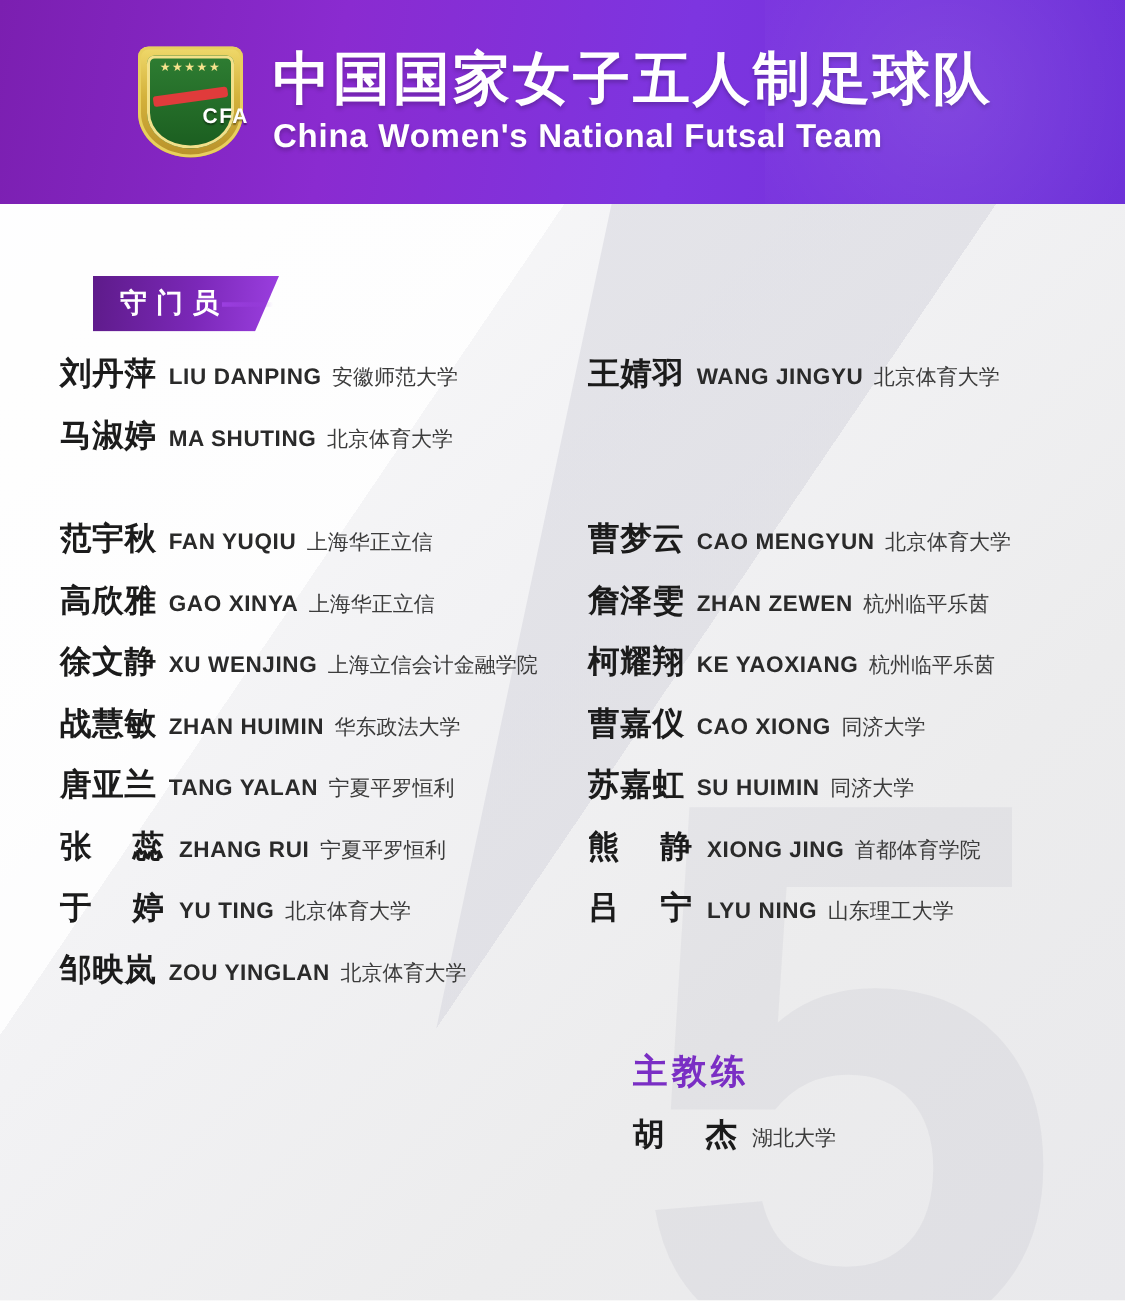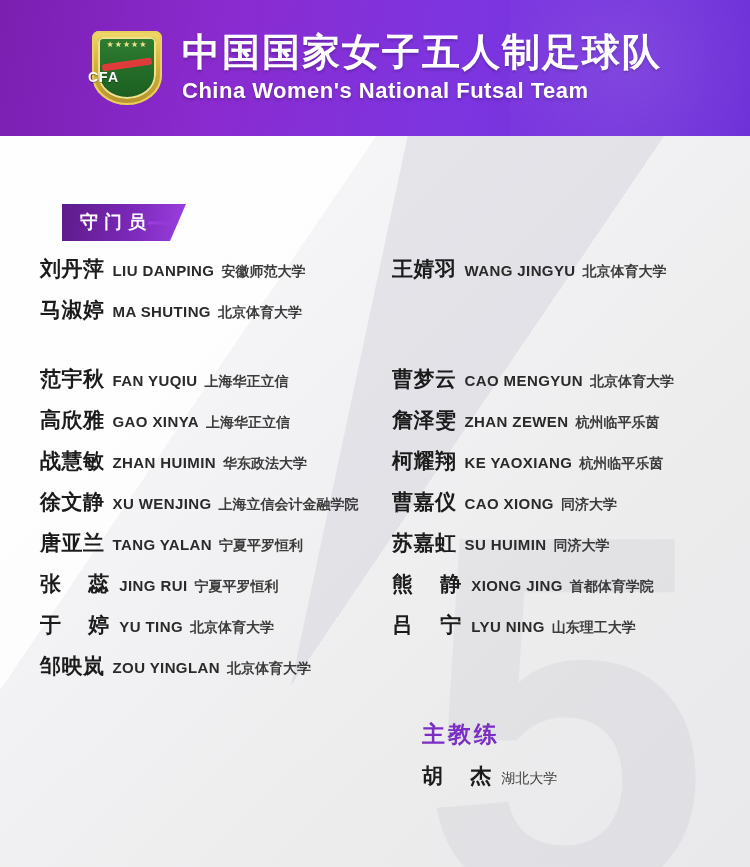--- a/index.html
+++ b/index.html
@@ -67,21 +67,21 @@
     top: 16px; left: 0; width: 78px;
     text-align: center;
     color: #f6e38d;
     font-size: 8px;
     letter-spacing: 1px;
     line-height: 1;
   }
   .crest .cfa {
     position: absolute;
     left: 0; top: 44px; width: 78px;
-    text-align: left;
+    text-align: right;
     color: #ffffff;
     font-weight: bold;
     font-size: 14px;
     letter-spacing: 1px;
     text-shadow: 0 1px 1px rgba(0,0,0,0.4);
   }
   .crest .ribbon {
     position: absolute;
     left: 14px; top: 36px;
     width: 50px; height: 7px;
@@ -200,21 +200,20 @@
     font-size: 15px;
     font-weight: bold;
     color: #2a2a2a;
     letter-spacing: 0.4px;
     margin-right: 7px;
   }
   .p-club {
     font-family: "DejaVu Sans", "Liberation Sans", sans-serif;
     font-size: 14px;
     color: #3c3c3c;
-    font-weight: bold;
   }
 
   
   .coach-block {
     margin-top: 26px;
     padding-left: 382px;
   }
   .coach-title {
     font-family: "DejaVu Sans", "Liberation Sans", sans-serif;
     font-size: 23px;
@@ -229,21 +228,21 @@
     font-size: 21px;
     font-weight: bold;
     color: #1b1b1b;
     letter-spacing: 10px;
   }
   .coach-club {
     font-family: "DejaVu Sans", "Liberation Sans", sans-serif;
     font-size: 14px;
     color: #3c3c3c;
   }
-  .gk-block { margin-top: 68px; }
+  .gk-block { margin-top: 48px; }
   .pl-block { margin-top: 28px; }
 </style>
 </head>
 <body>
 
 <div id="page">
 
   <div class="banner">
     <div class="banner-inner">
       <div class="crest">
@@ -302,37 +301,37 @@
               <span class="p-cn">范宇秋</span>
               <span class="p-en">FAN YUQIU</span>
               <span class="p-club">上海华正立信</span>
             </div>
             <div class="player">
               <span class="p-cn">高欣雅</span>
               <span class="p-en">GAO XINYA</span>
               <span class="p-club">上海华正立信</span>
             </div>
             <div class="player">
+              <span class="p-cn">徐文静</span>
+              <span class="p-en">XU WENJING</span>
+              <span class="p-club">上海立信会计金融学院</span>
+            </div>
+            <div class="player">
               <span class="p-cn">战慧敏</span>
               <span class="p-en">ZHAN HUIMIN</span>
               <span class="p-club">华东政法大学</span>
             </div>
             <div class="player">
-              <span class="p-cn">徐文静</span>
-              <span class="p-en">XU WENJING</span>
-              <span class="p-club">上海立信会计金融学院</span>
-            </div>
-            <div class="player">
               <span class="p-cn">唐亚兰</span>
               <span class="p-en">TANG YALAN</span>
               <span class="p-club">宁夏平罗恒利</span>
             </div>
             <div class="player">
               <span class="p-cn spaced">张 蕊</span>
-              <span class="p-en">JING RUI</span>
+              <span class="p-en">ZHANG RUI</span>
               <span class="p-club">宁夏平罗恒利</span>
             </div>
             <div class="player">
               <span class="p-cn spaced">于 婷</span>
               <span class="p-en">YU TING</span>
               <span class="p-club">北京体育大学</span>
             </div>
             <div class="player">
               <span class="p-cn">邹映岚</span>
               <span class="p-en">ZOU YINGLAN</span>

